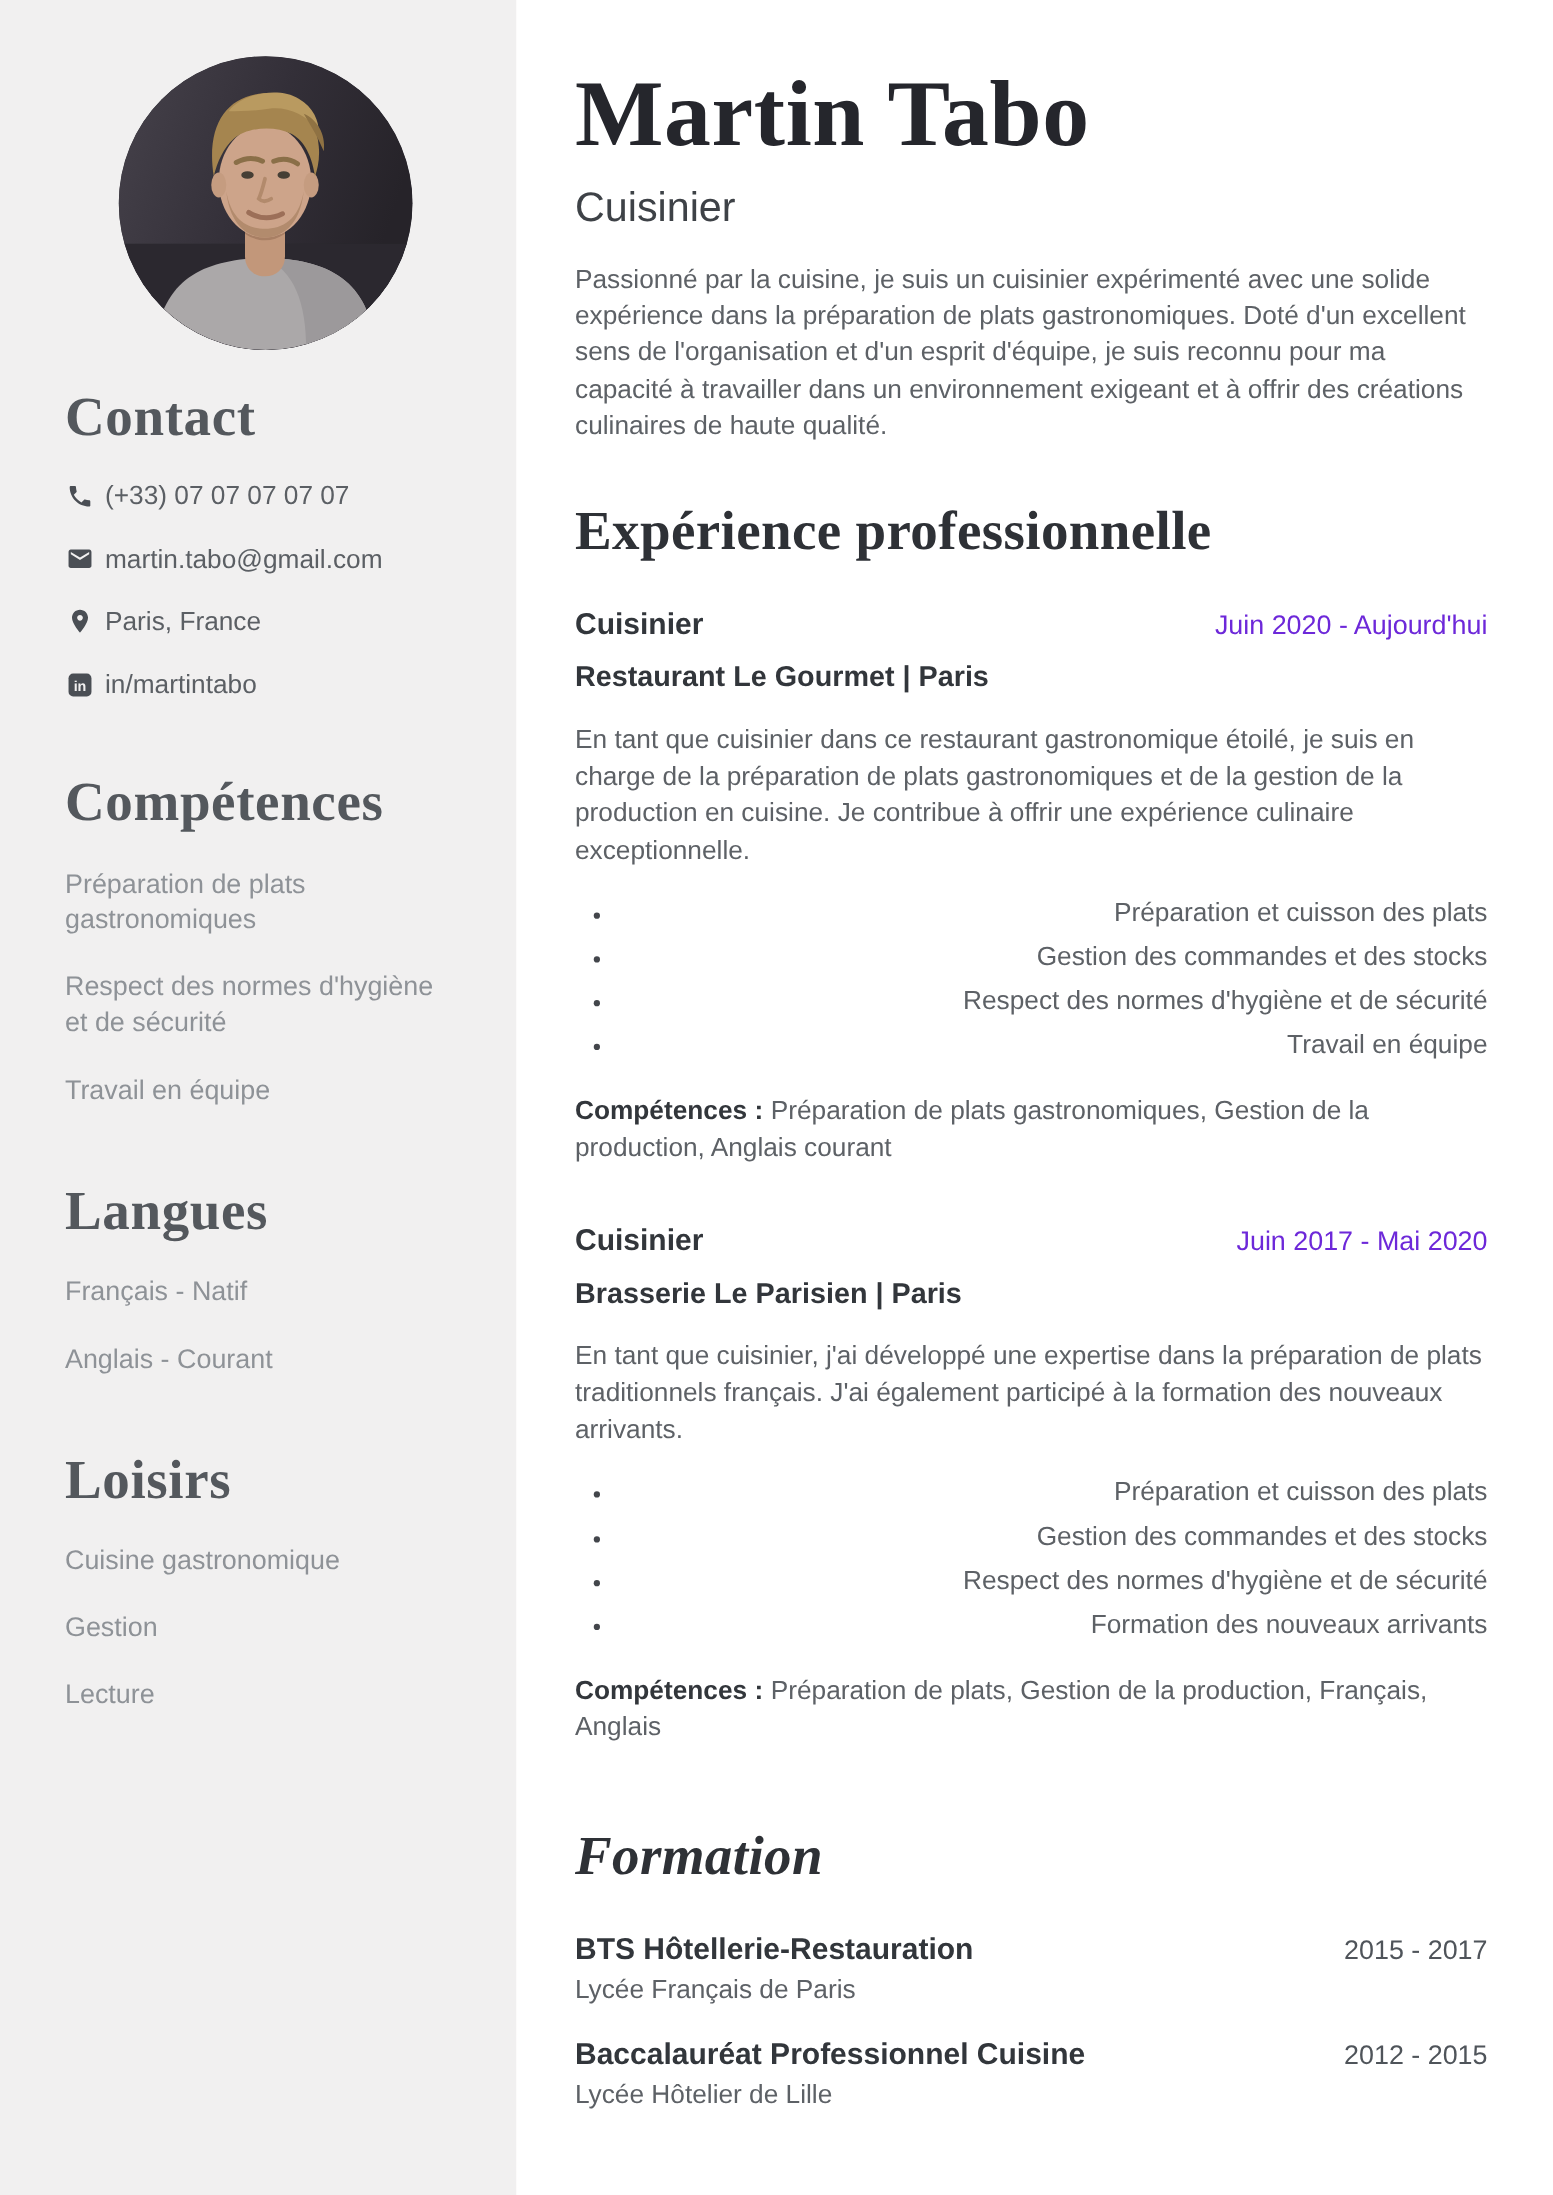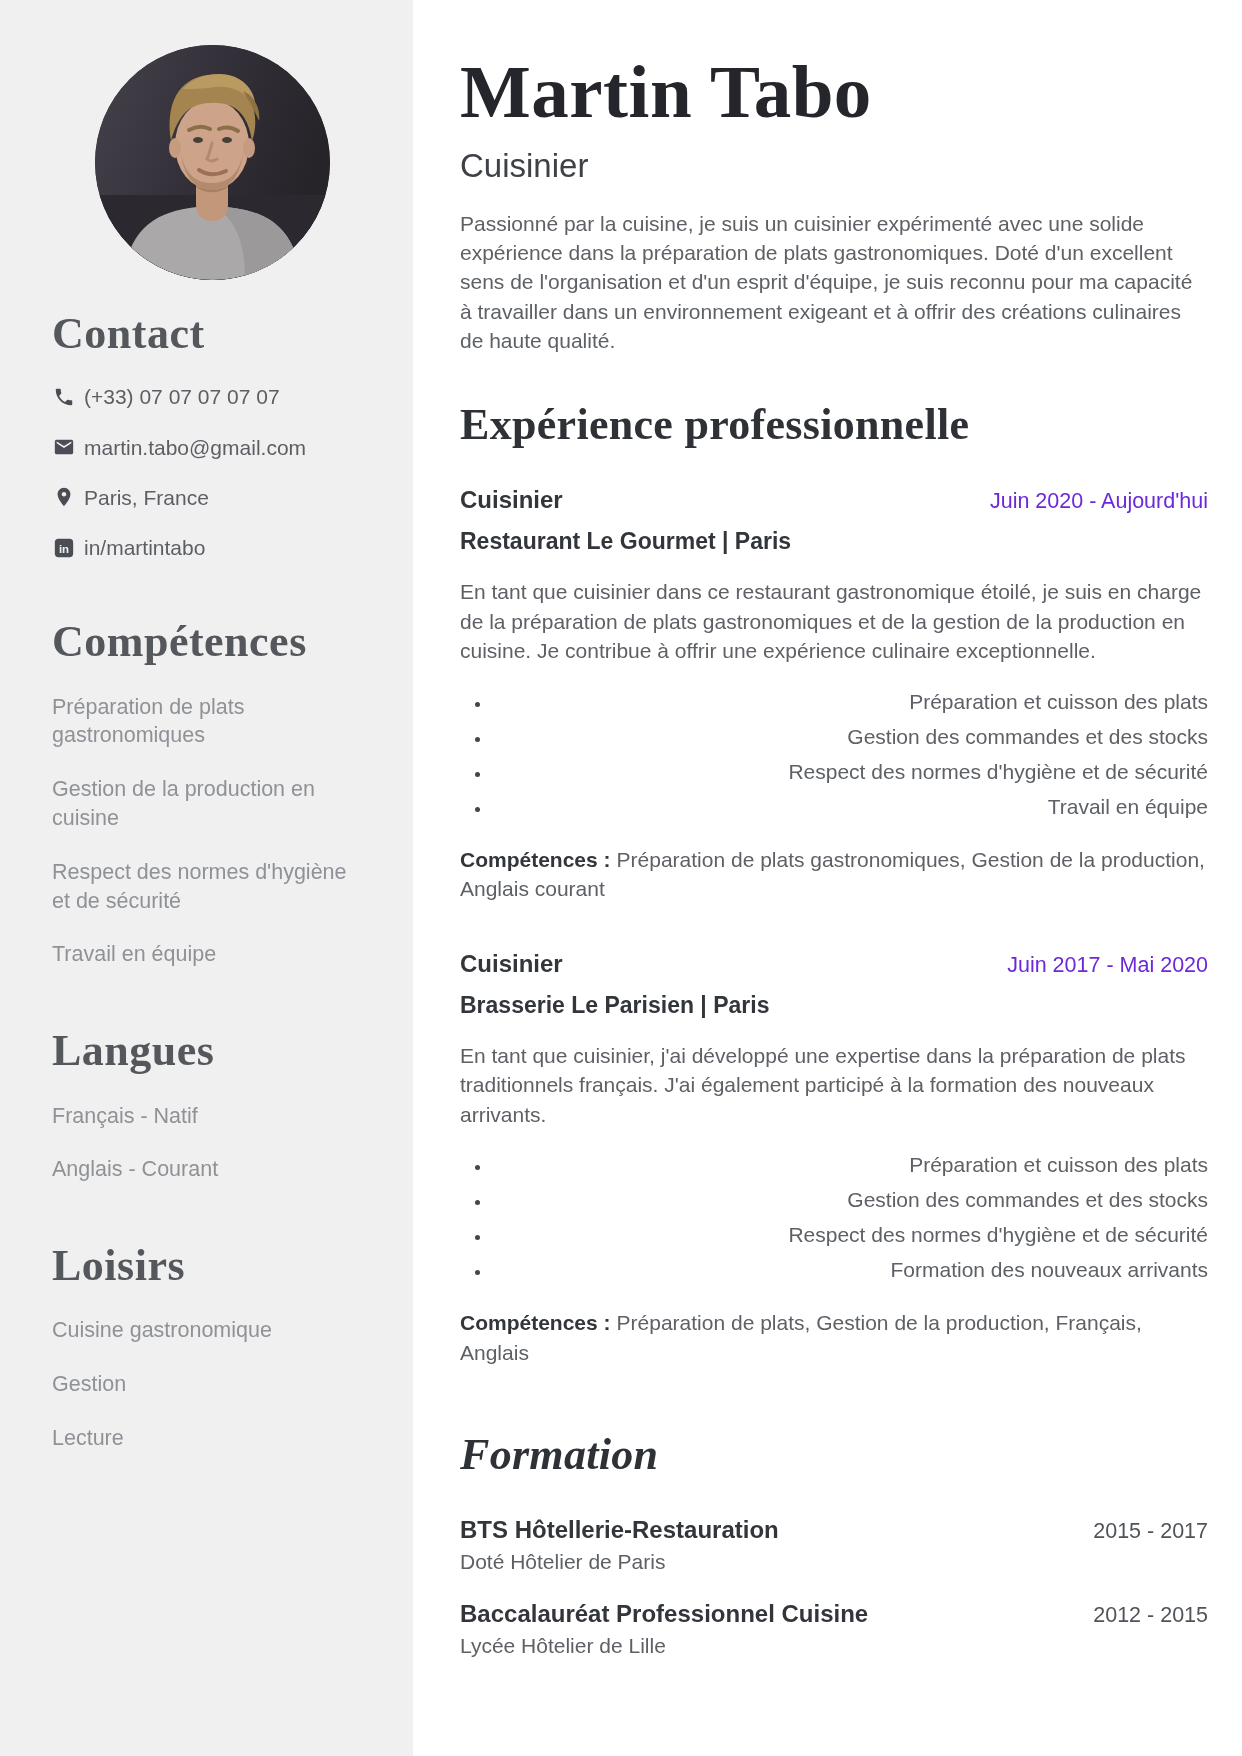--- a/index.html
+++ b/index.html
@@ -18,21 +18,21 @@
   .contact-list{margin-top:26px;}
   .contact-row{display:flex;align-items:center;gap:8px;margin-bottom:25px;
                color:#5b5f64;font-size:21px;line-height:1.2;}
   .contact-row .cicon{width:24px;height:24px;flex-shrink:0;display:flex;align-items:center;justify-content:center;}
   .contact-row .cicon svg{width:22px;height:22px;fill:#4a4e54;}
   .side-section{margin-top:58px;}
   .side-list{margin-top:26px;}
   .side-item{color:#8e9297;font-size:21.5px;line-height:1.34;margin-bottom:25px;max-width:300px;}
 
   
-  .main{flex:1;box-sizing:border-box;padding:42px 34px 40px 47px;}
+  .main{flex:1;box-sizing:border-box;padding:42px 52px 40px 47px;}
   .name{font-family:"Liberation Serif",serif;font-weight:700;font-size:75px;line-height:1.02;
         color:#25262c;margin:12px 0 0;letter-spacing:.5px;}
   .subtitle{font-size:33px;color:#3e4247;margin-top:16px;}
   .summary{font-size:21px;line-height:1.40;color:#5d6166;margin-top:24px;}
 
   .section-heading{font-family:"Liberation Serif",serif;font-weight:700;font-size:44px;
                    color:#2e3136;line-height:1.1;letter-spacing:.3px;}
   .exp-heading{margin-top:46px;font-family:Liberation Serif, serif;}
   .job{margin-top:18px;}
   .job + .job{margin-top:46px;}
@@ -145,21 +145,20 @@
           </span>
           <span>in/martintabo</span>
         </div>
       </div>
     </section>
 
     <section class="side-section">
       <h2 class="side-heading">Compétences</h2>
       <div class="side-list">
         <div class="side-item">Préparation de plats gastronomiques</div>
-        <div class="side-item">Gestion de la production en cuisine</div>
         <div class="side-item">Respect des normes d'hygiène et de sécurité</div>
         <div class="side-item">Travail en équipe</div>
       </div>
     </section>
 
     <section class="side-section">
       <h2 class="side-heading">Langues</h2>
       <div class="side-list">
         <div class="side-item">Français - Natif</div>
         <div class="side-item">Anglais - Courant</div>
@@ -220,21 +219,21 @@
       </p>
     </section>
 
     <h2 class="section-heading formation-heading">Formation</h2>
 
     <section class="edu">
       <div class="edu-header">
         <span class="edu-degree">BTS Hôtellerie-Restauration</span>
         <span class="edu-dates">2015 - 2017</span>
       </div>
-      <div class="edu-school">Doté Hôtelier de Paris</div>
+      <div class="edu-school">Lycée Français de Paris</div>
     </section>
 
     <section class="edu">
       <div class="edu-header">
         <span class="edu-degree">Baccalauréat Professionnel Cuisine</span>
         <span class="edu-dates">2012 - 2015</span>
       </div>
       <div class="edu-school">Lycée Hôtelier de Lille</div>
     </section>
 

